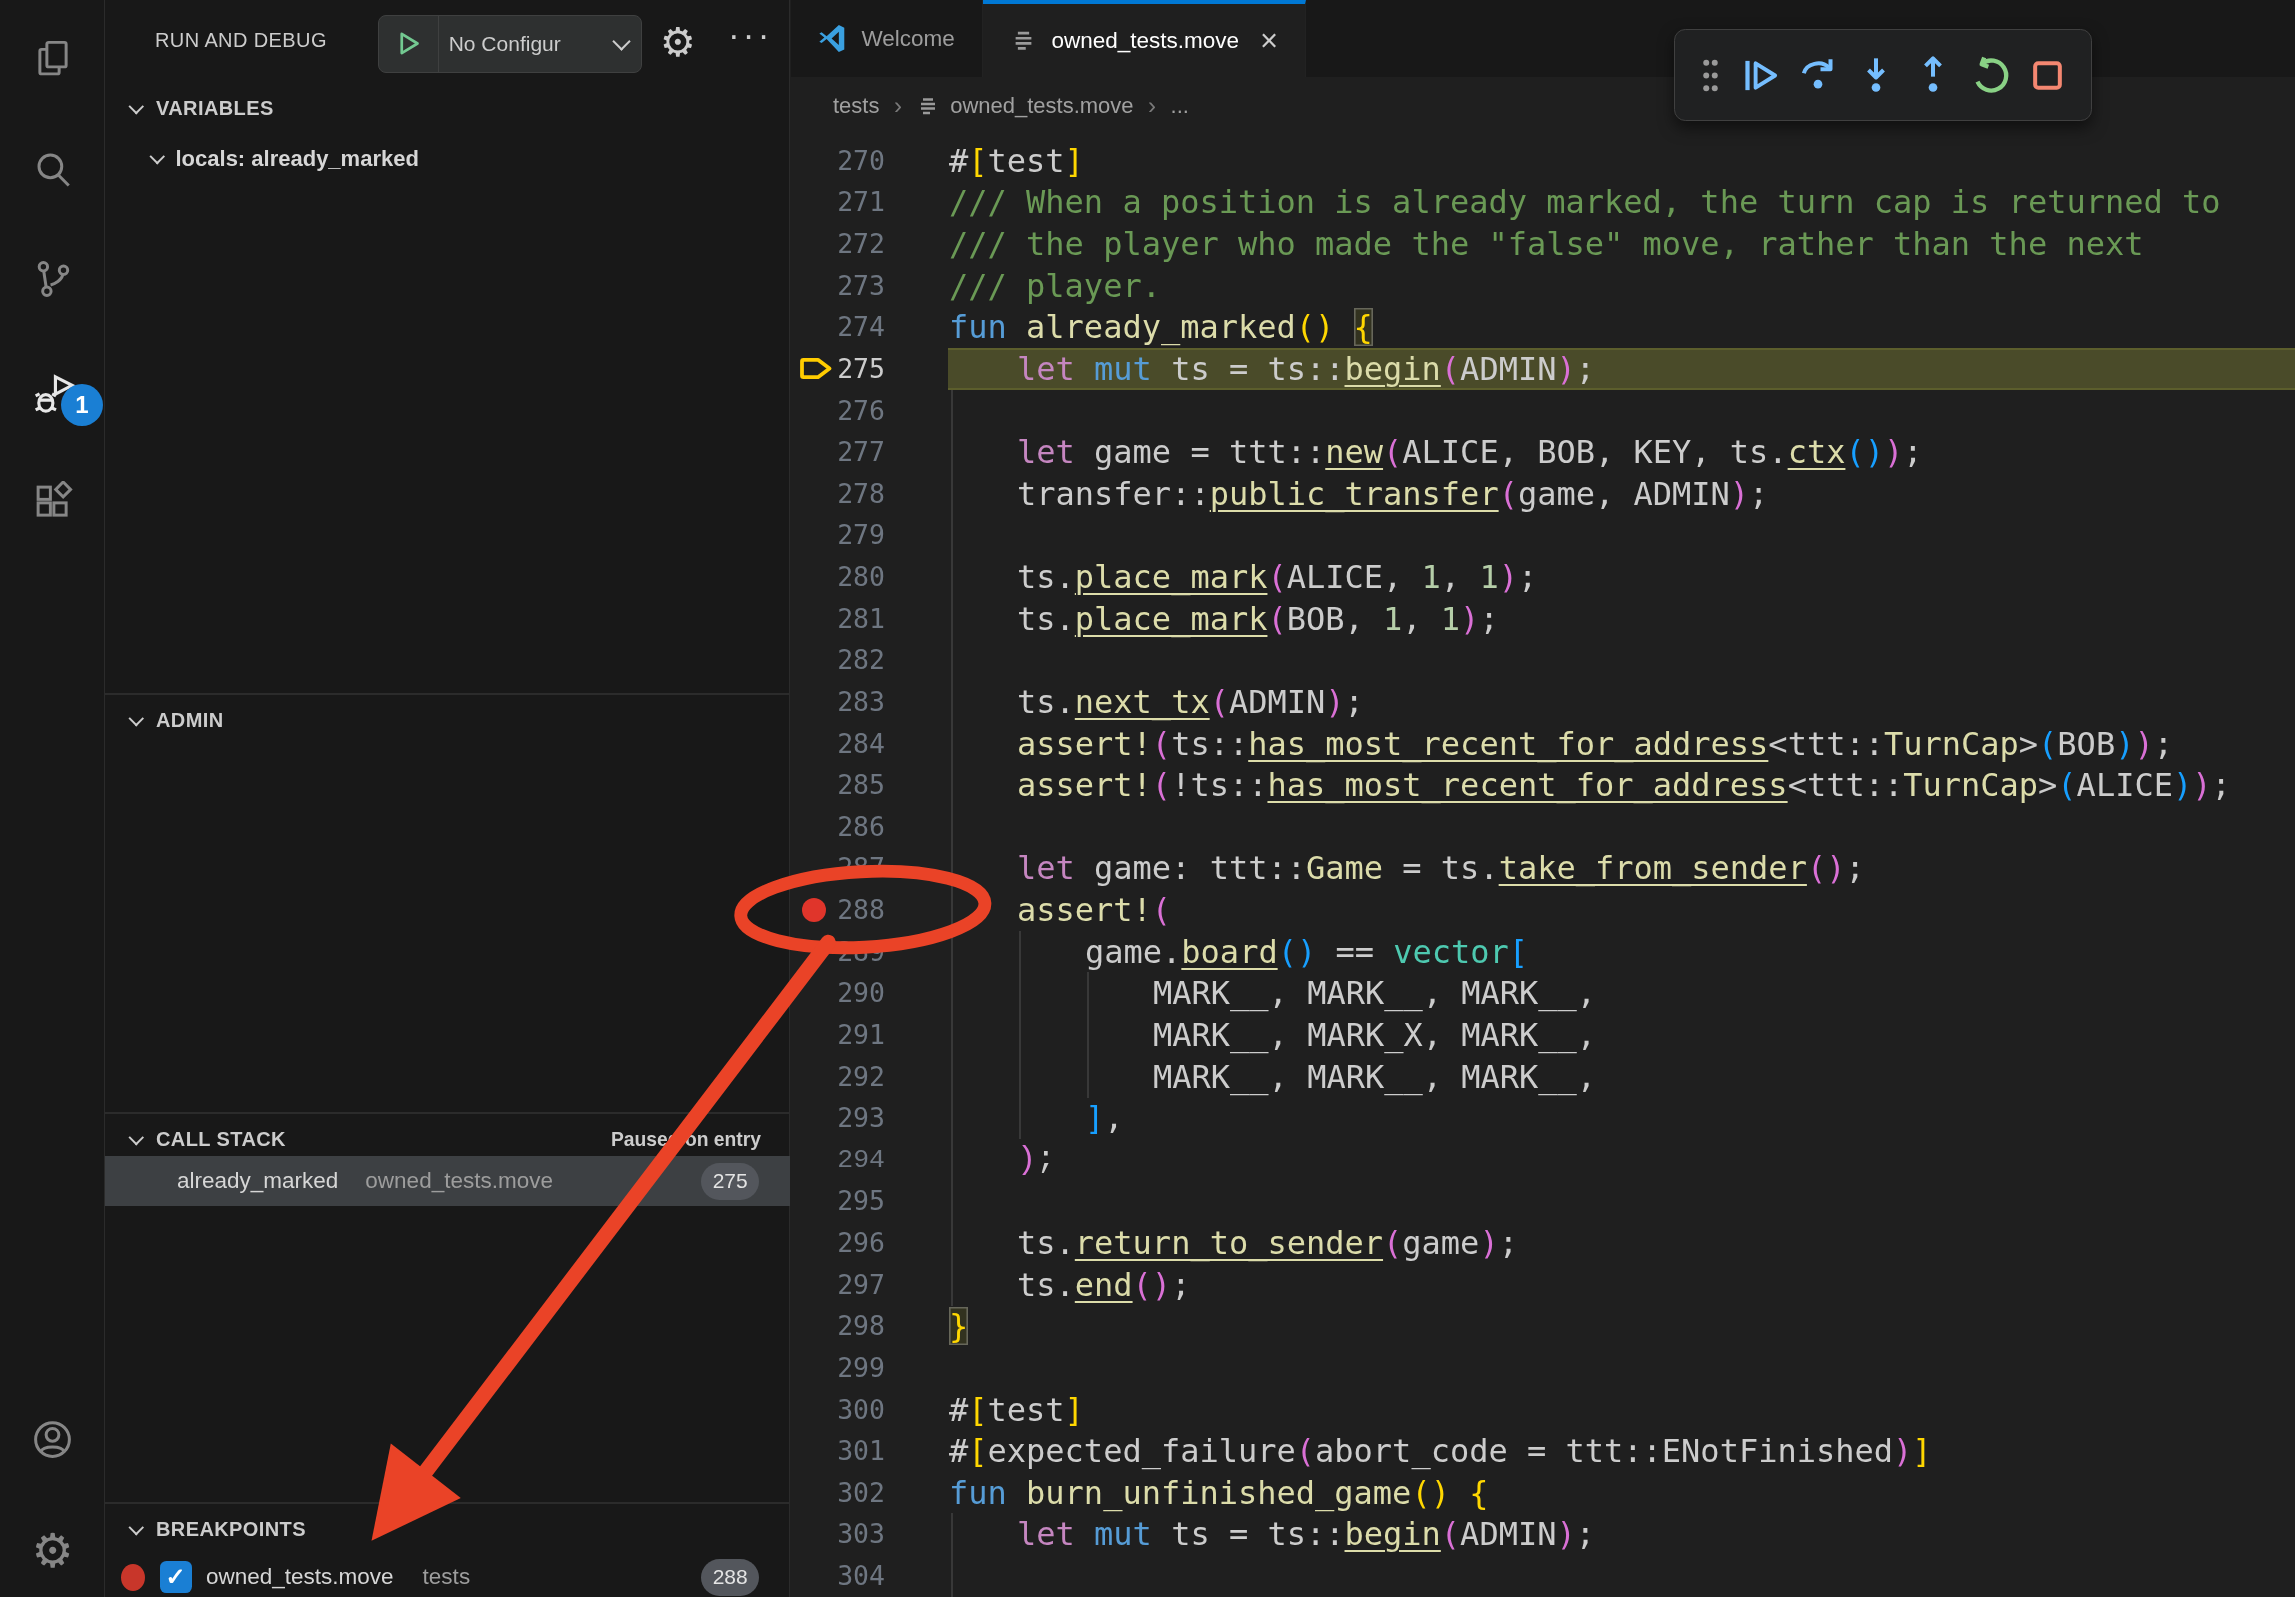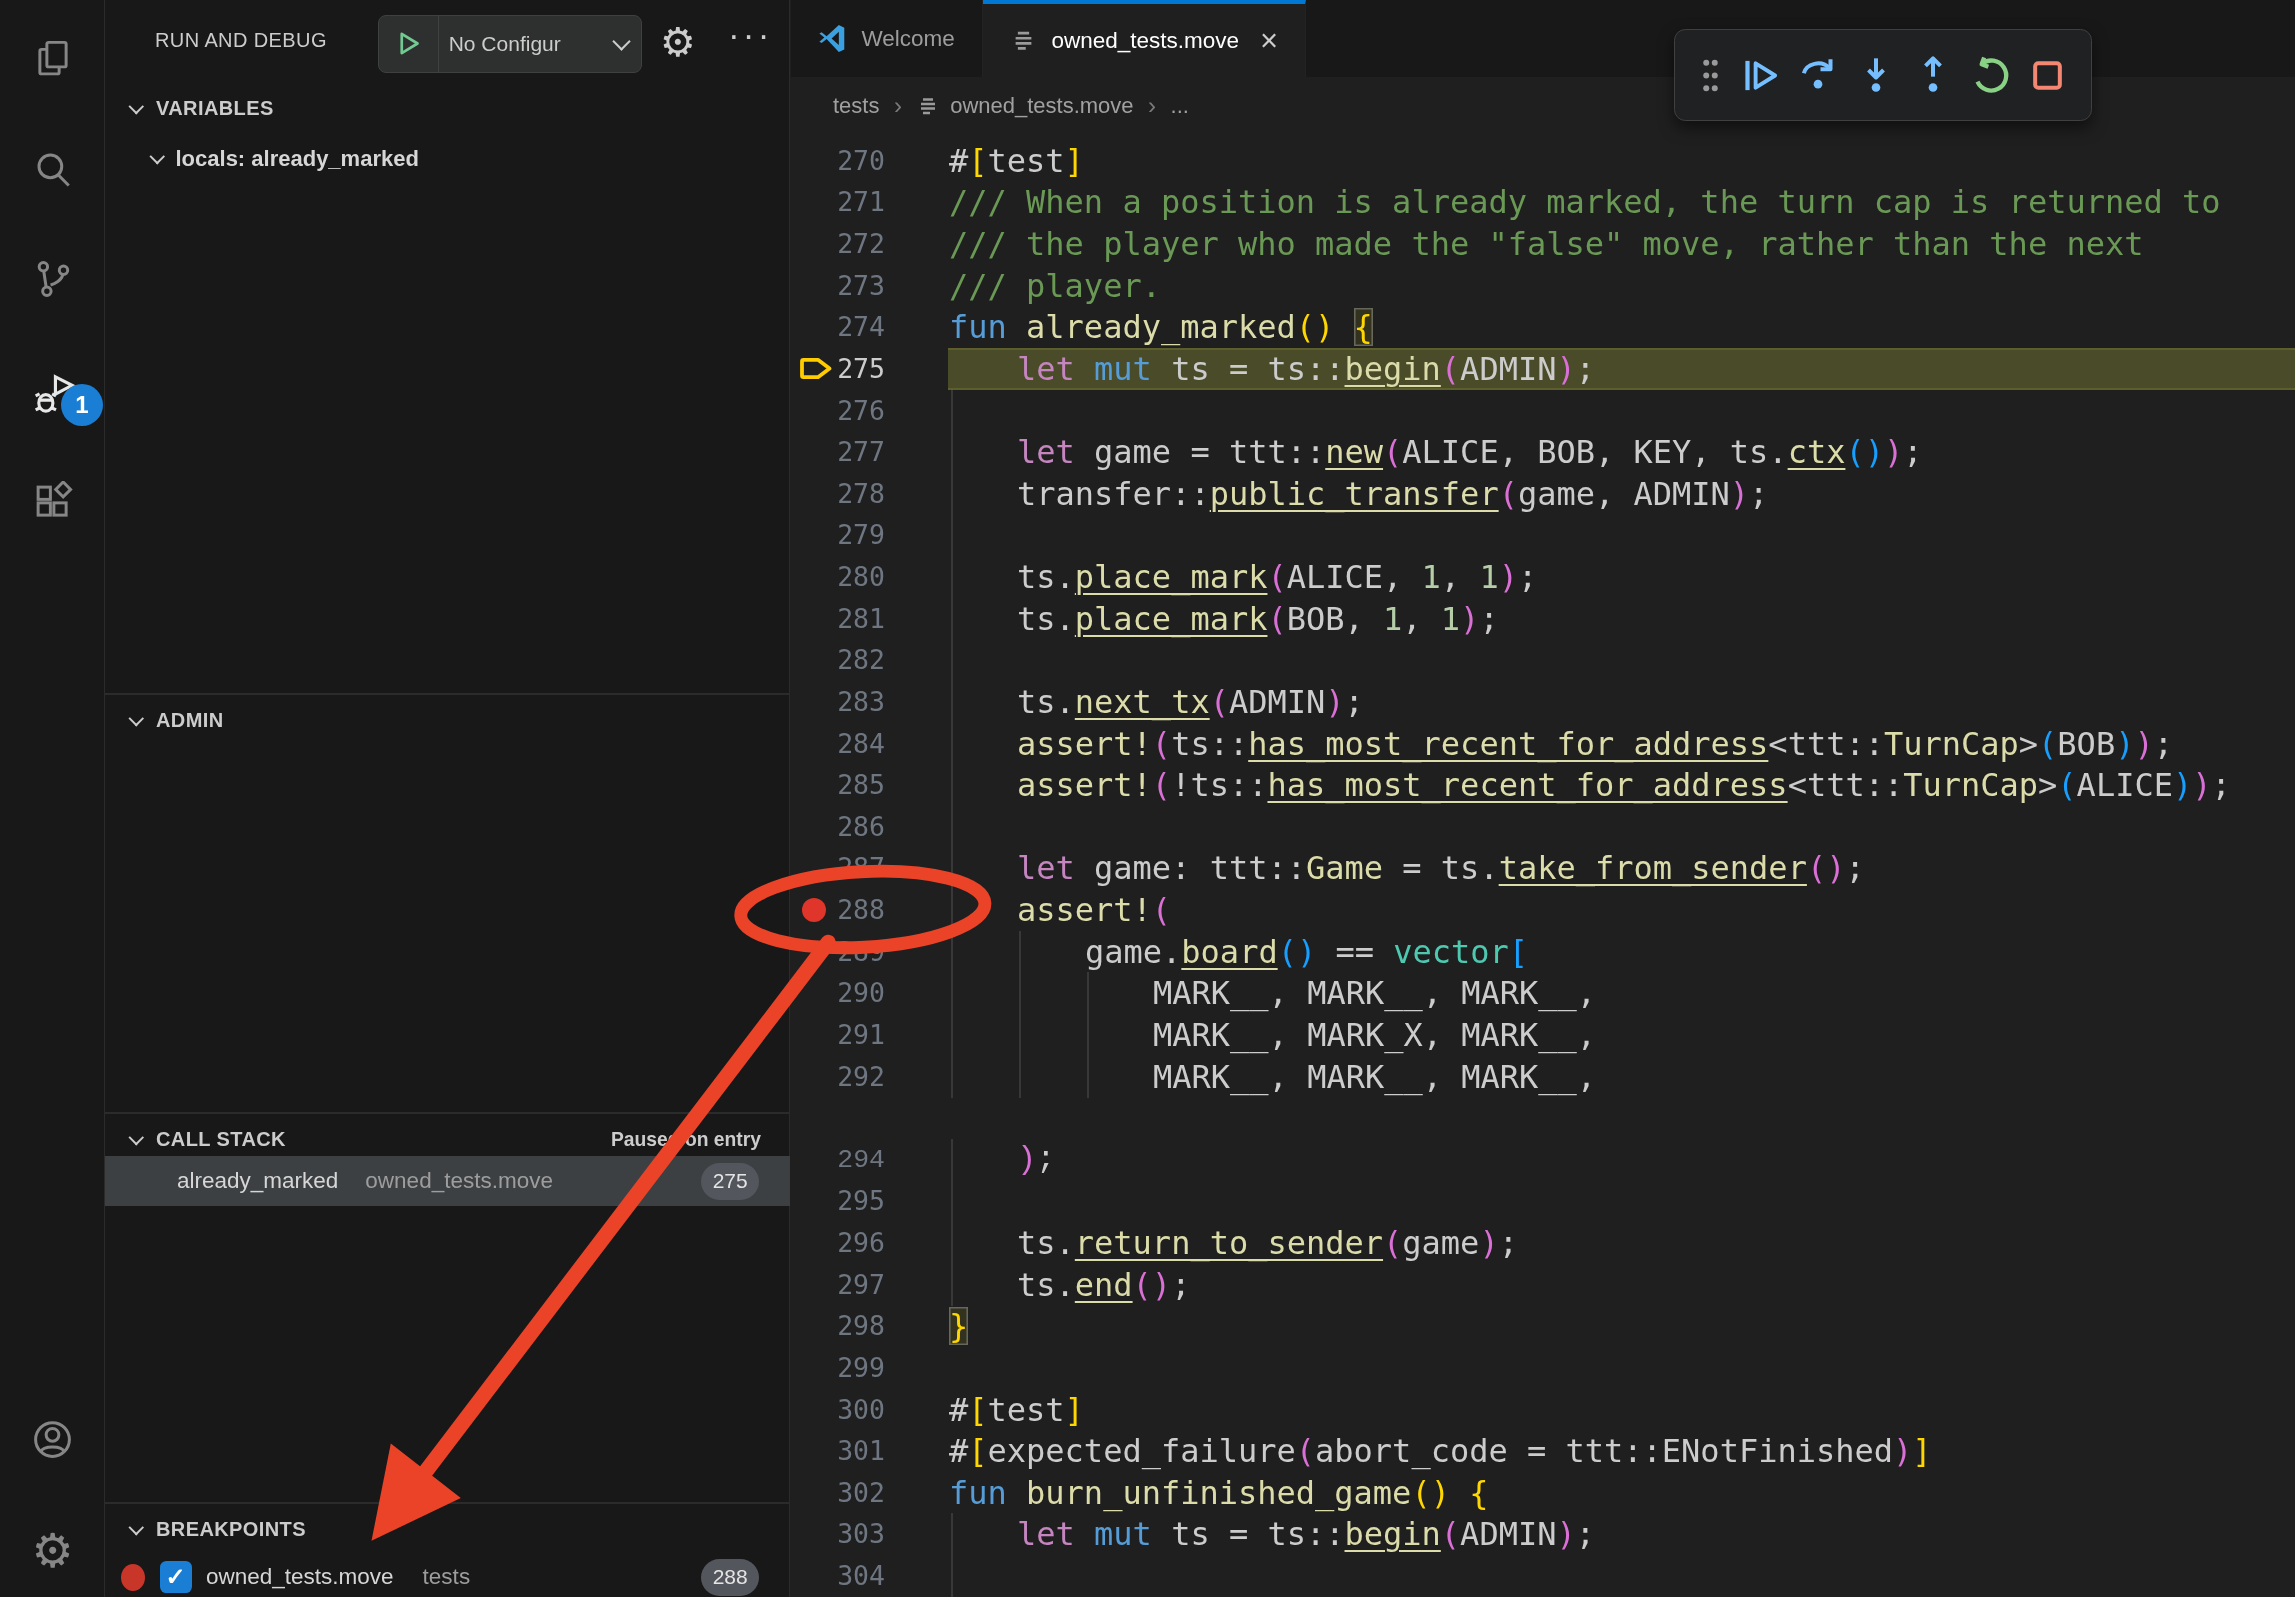--- a/index.html
+++ b/index.html
@@ -421,20 +421,26 @@
           <span class="ln">291</span>
           <span class="code-text" style="left: 362px;"><span class="tok-txt">MARK__, MARK_X, MARK__,</span></span>
         </div>
         <div class="code-row" style="top: 921px;">
           <span class="guide" style="left: 160px;"></span>
           <span class="guide" style="left: 228px;"></span>
           <span class="guide" style="left: 296px;"></span>
           <span class="ln">292</span>
           <span class="code-text" style="left: 362px;"><span class="tok-txt">MARK__, MARK__, MARK__,</span></span>
         </div>
+        <div class="code-row" style="top: 962px;">
+          <span class="guide" style="left: 160px;"></span>
+          <span class="guide" style="left: 228px;"></span>
+          <span class="ln">293</span>
+          <span class="code-text" style="left: 294px;"><span class="tok-b3">]</span><span class="tok-txt">,</span></span>
+        </div>
         <div class="code-row" style="top: 1004px; font-family: Liberation Mono, monospace;">
           <span class="guide" style="left: 160px;"></span>
           <span class="ln">294</span>
           <span class="code-text" style="left: 226px;"><span class="tok-b2">)</span><span class="tok-txt">;</span></span>
         </div>
         <div class="code-row" style="top: 1045px;">
           <span class="guide" style="left: 160px;"></span>
           <span class="ln">295</span>
           <span class="code-text" style="left: 158px;"></span>
         </div>

